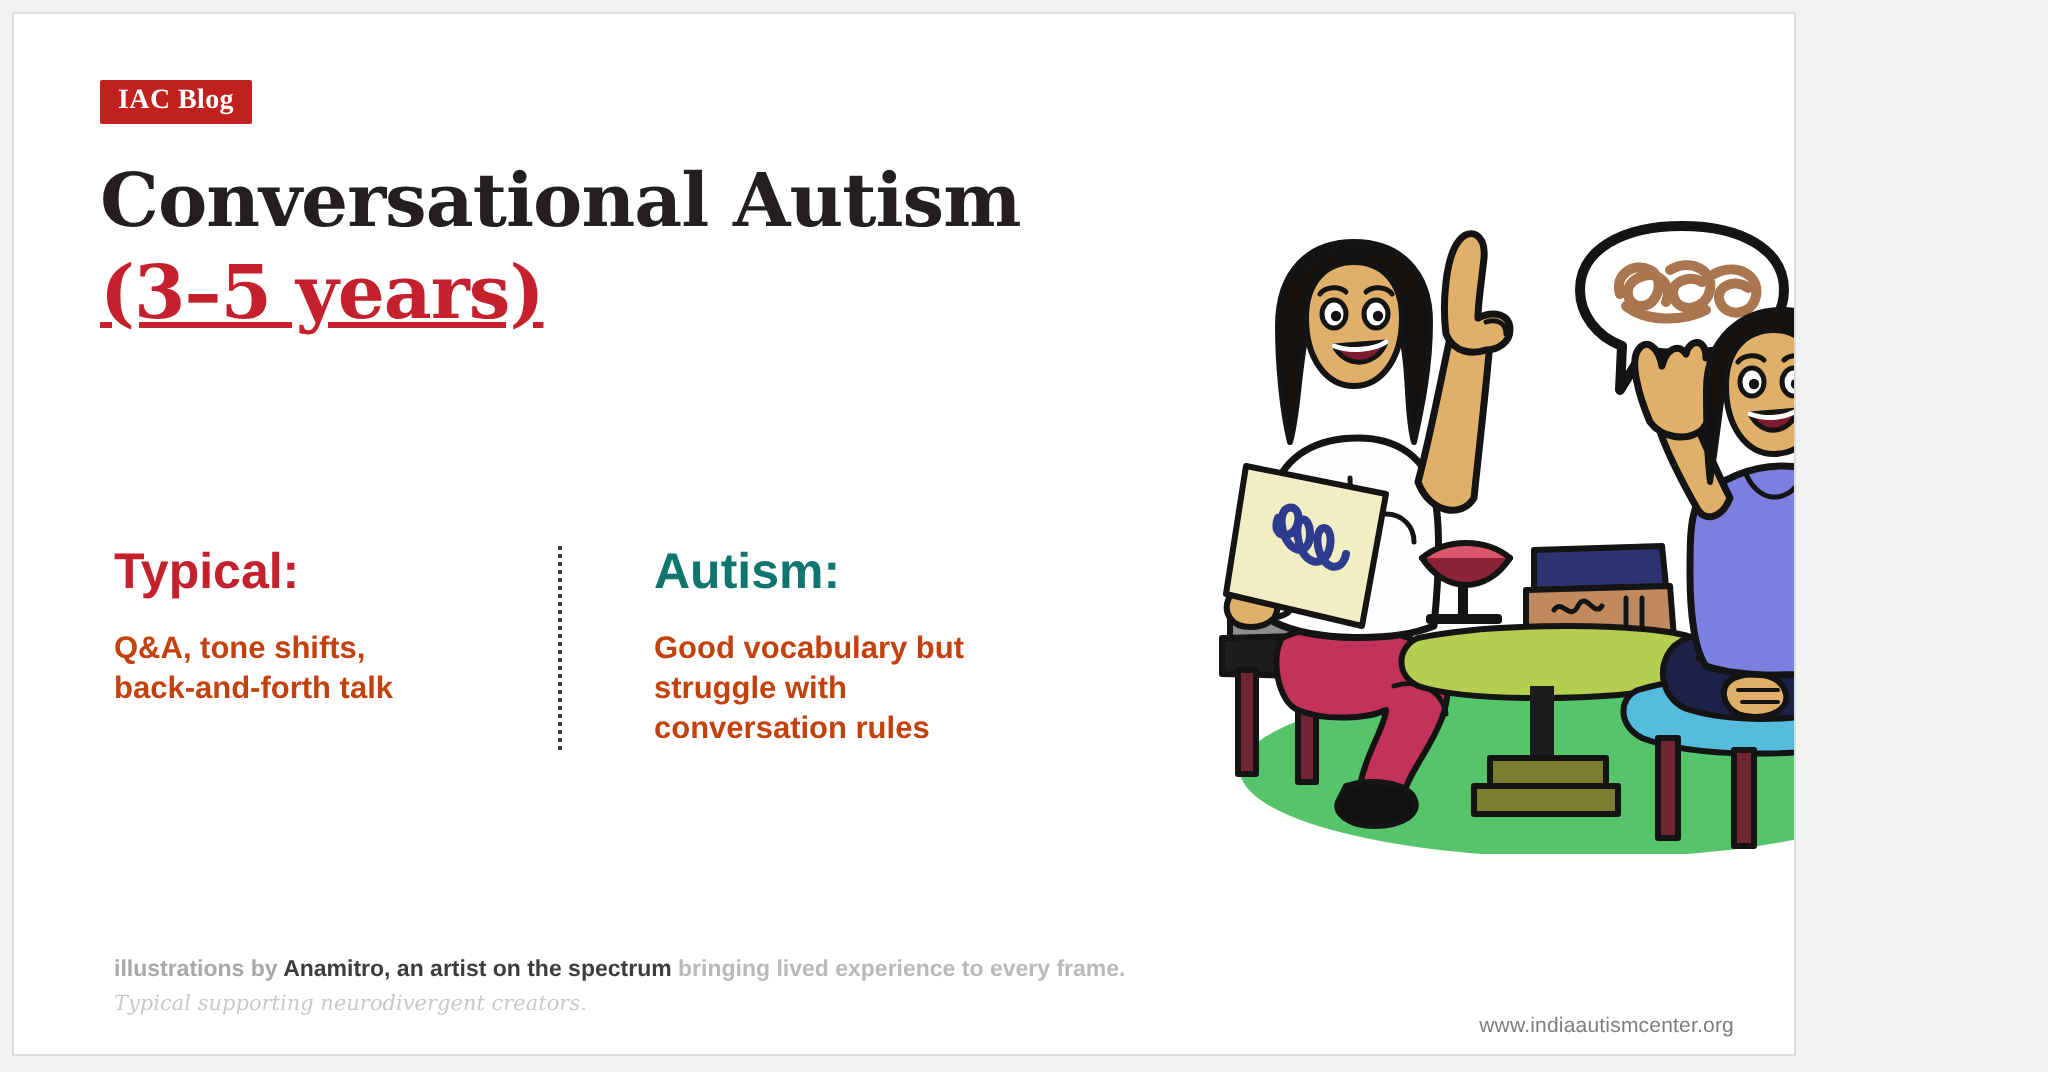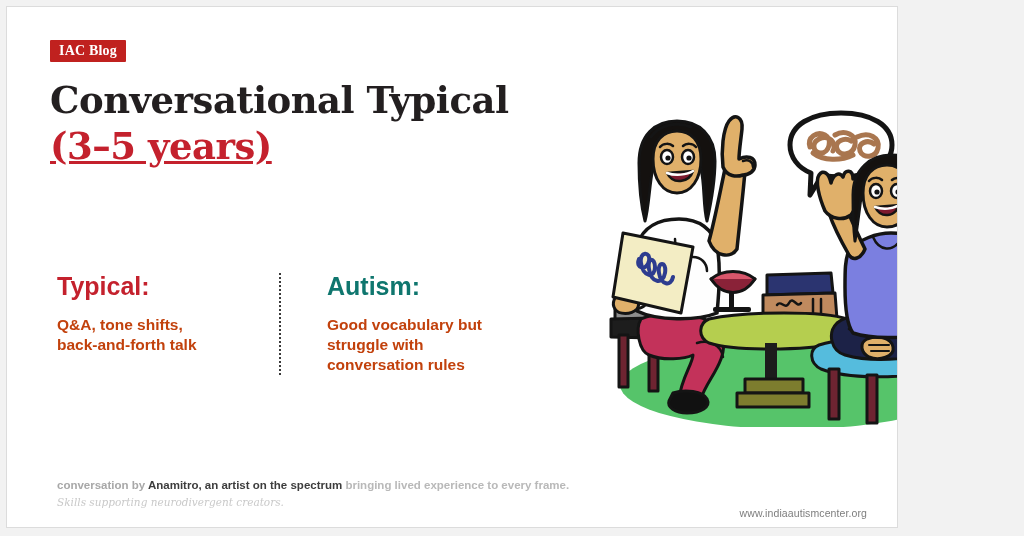--- a/index.html
+++ b/index.html
@@ -90,43 +90,43 @@
   .illus svg{display:block;width:400px;height:320px;}
 </style>
 </head>
 <body>
 
 <div class="frame">
 
   <div class="badge">IAC Blog</div>
 
   <div class="title">
-    <span>Conversational Typical</span>
+    <span>Conversational Autism</span>
     <span class="line2">(3–5 years)</span>
   </div>
 
   <div class="col col-left">
     <div class="col-head">Typical:</div>
     <div class="col-body" style="white-space:pre-line">Q&amp;A, tone shifts,
 back-and-forth talk</div>
   </div>
 
   <div class="divider"></div>
 
   <div class="col col-right">
     <div class="col-head">Autism:</div>
     <div class="col-body" style="white-space:pre-line">Good vocabulary but
 struggle with
 conversation rules</div>
   </div>
 
   <div class="footer-line1">
-    <span>conversation by </span><span class="strong">Anamitro, an artist on the spectrum</span><span class="tail"> bringing lived experience to every frame.</span>
-  </div>
-  <div class="footer-line2">Skills supporting neurodivergent creators.</div>
+    <span>illustrations by </span><span class="strong">Anamitro, an artist on the spectrum</span><span class="tail"> bringing lived experience to every frame.</span>
+  </div>
+  <div class="footer-line2">Typical supporting neurodivergent creators.</div>
   <div class="site">www.indiaautismcenter.org</div>
 
   <div class="illus">
     <svg viewBox="0 0 400 320" xmlns="http://www.w3.org/2000/svg">
       <g stroke="#141414" stroke-linecap="round" stroke-linejoin="round">
 
         <ellipse cx="195" cy="278" rx="172" ry="44" fill="#56c46a" stroke="none"></ellipse>
 
         <g>
           <path d="M193,38 C193,18 214,6 244,6 C274,6 295,18 295,38 C295,58 274,70 244,70 C237,70 231,69.5 225,68.5 L213,88 L214,66 C201,61 193,50 193,38 Z" fill="#ffffff" stroke="#141414" stroke-width="5"></path>

